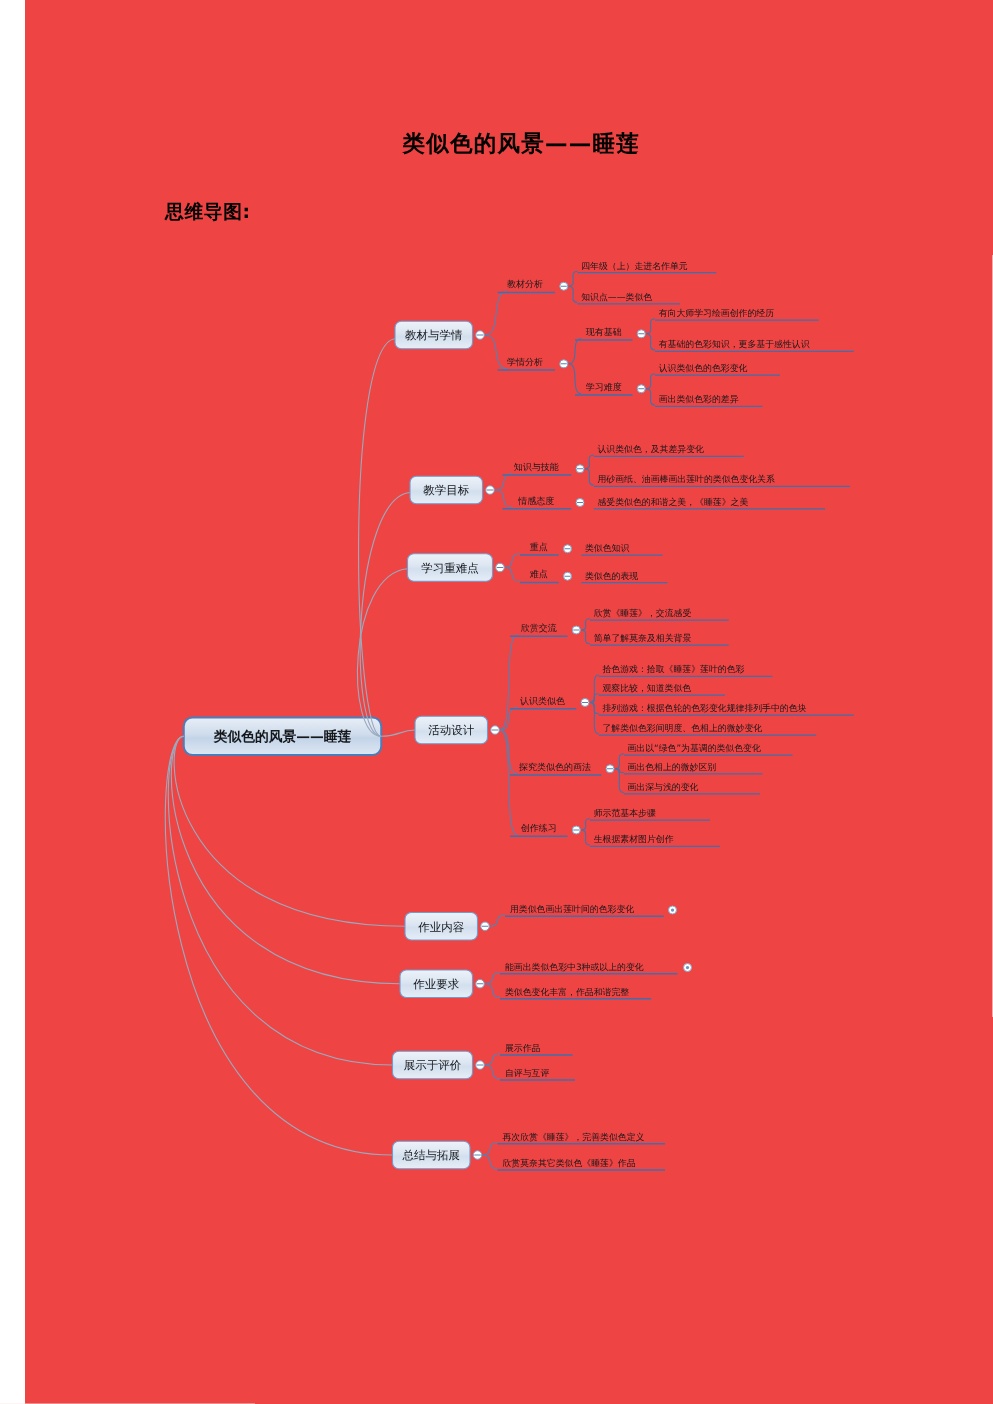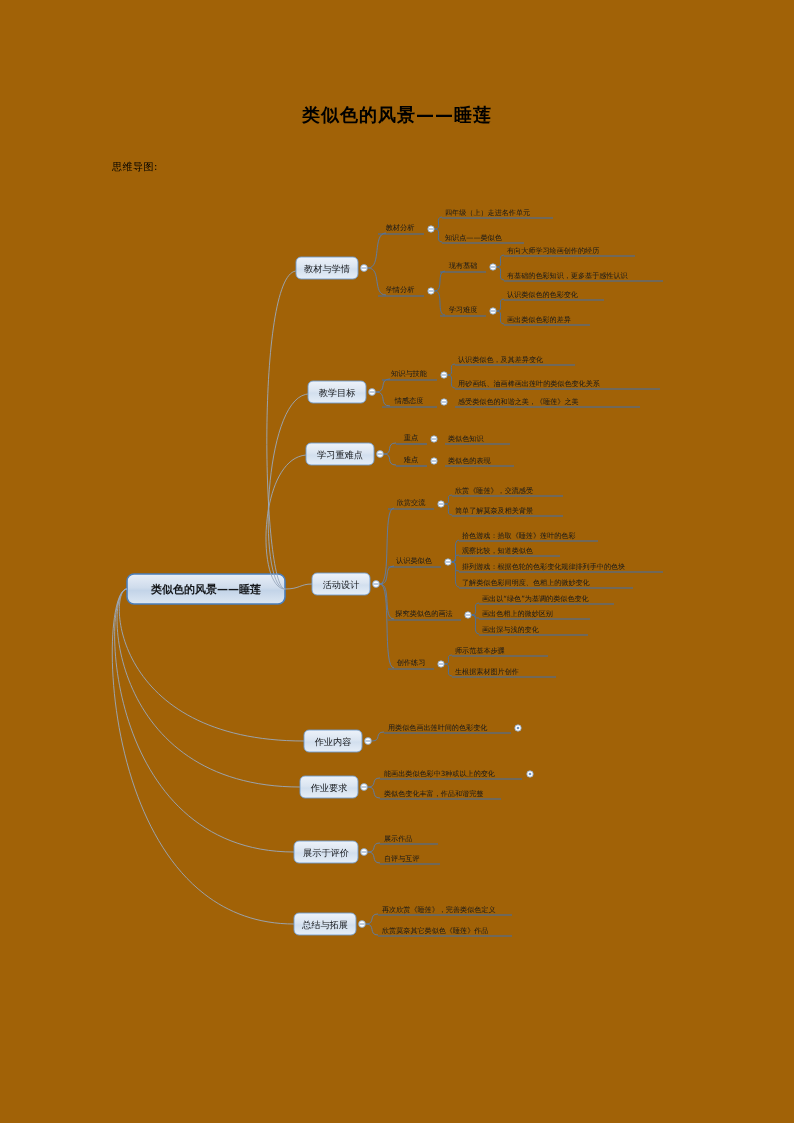--- a/index.html
+++ b/index.html
@@ -10,40 +10,41 @@
   body {
     width: 794px;
     height: 1123px;
     position: relative;
     font-family: "DejaVu Sans", "Liberation Sans", sans-serif;
     overflow: hidden;
   }
   .page {
     position: absolute;
     inset: 0;
-    background: #a16207;
+    background: #ef4444;
+    margin-left: 20px;
   }
   .doc-title {
     position: absolute;
     top: 103px;
     left: 0;
     width: 794px;
     text-align: center;
     font-size: 18px;
     font-weight: bold;
     color: #000000;
     letter-spacing: 1px;
     font-family: "DejaVu Sans", "Liberation Sans", sans-serif;
   }
   .doc-subtitle {
     position: absolute;
     top: 160px;
     left: 112px;
-    font-size: 10px;
-    font-weight: normal;
+    font-size: 15px;
+    font-weight: bold;
     color: #000000;
     letter-spacing: 0.5px;
   }
   .map-wrap {
     position: absolute;
     top: 195px;
     left: 0;
     width: 794px;
     height: 760px;
   }

